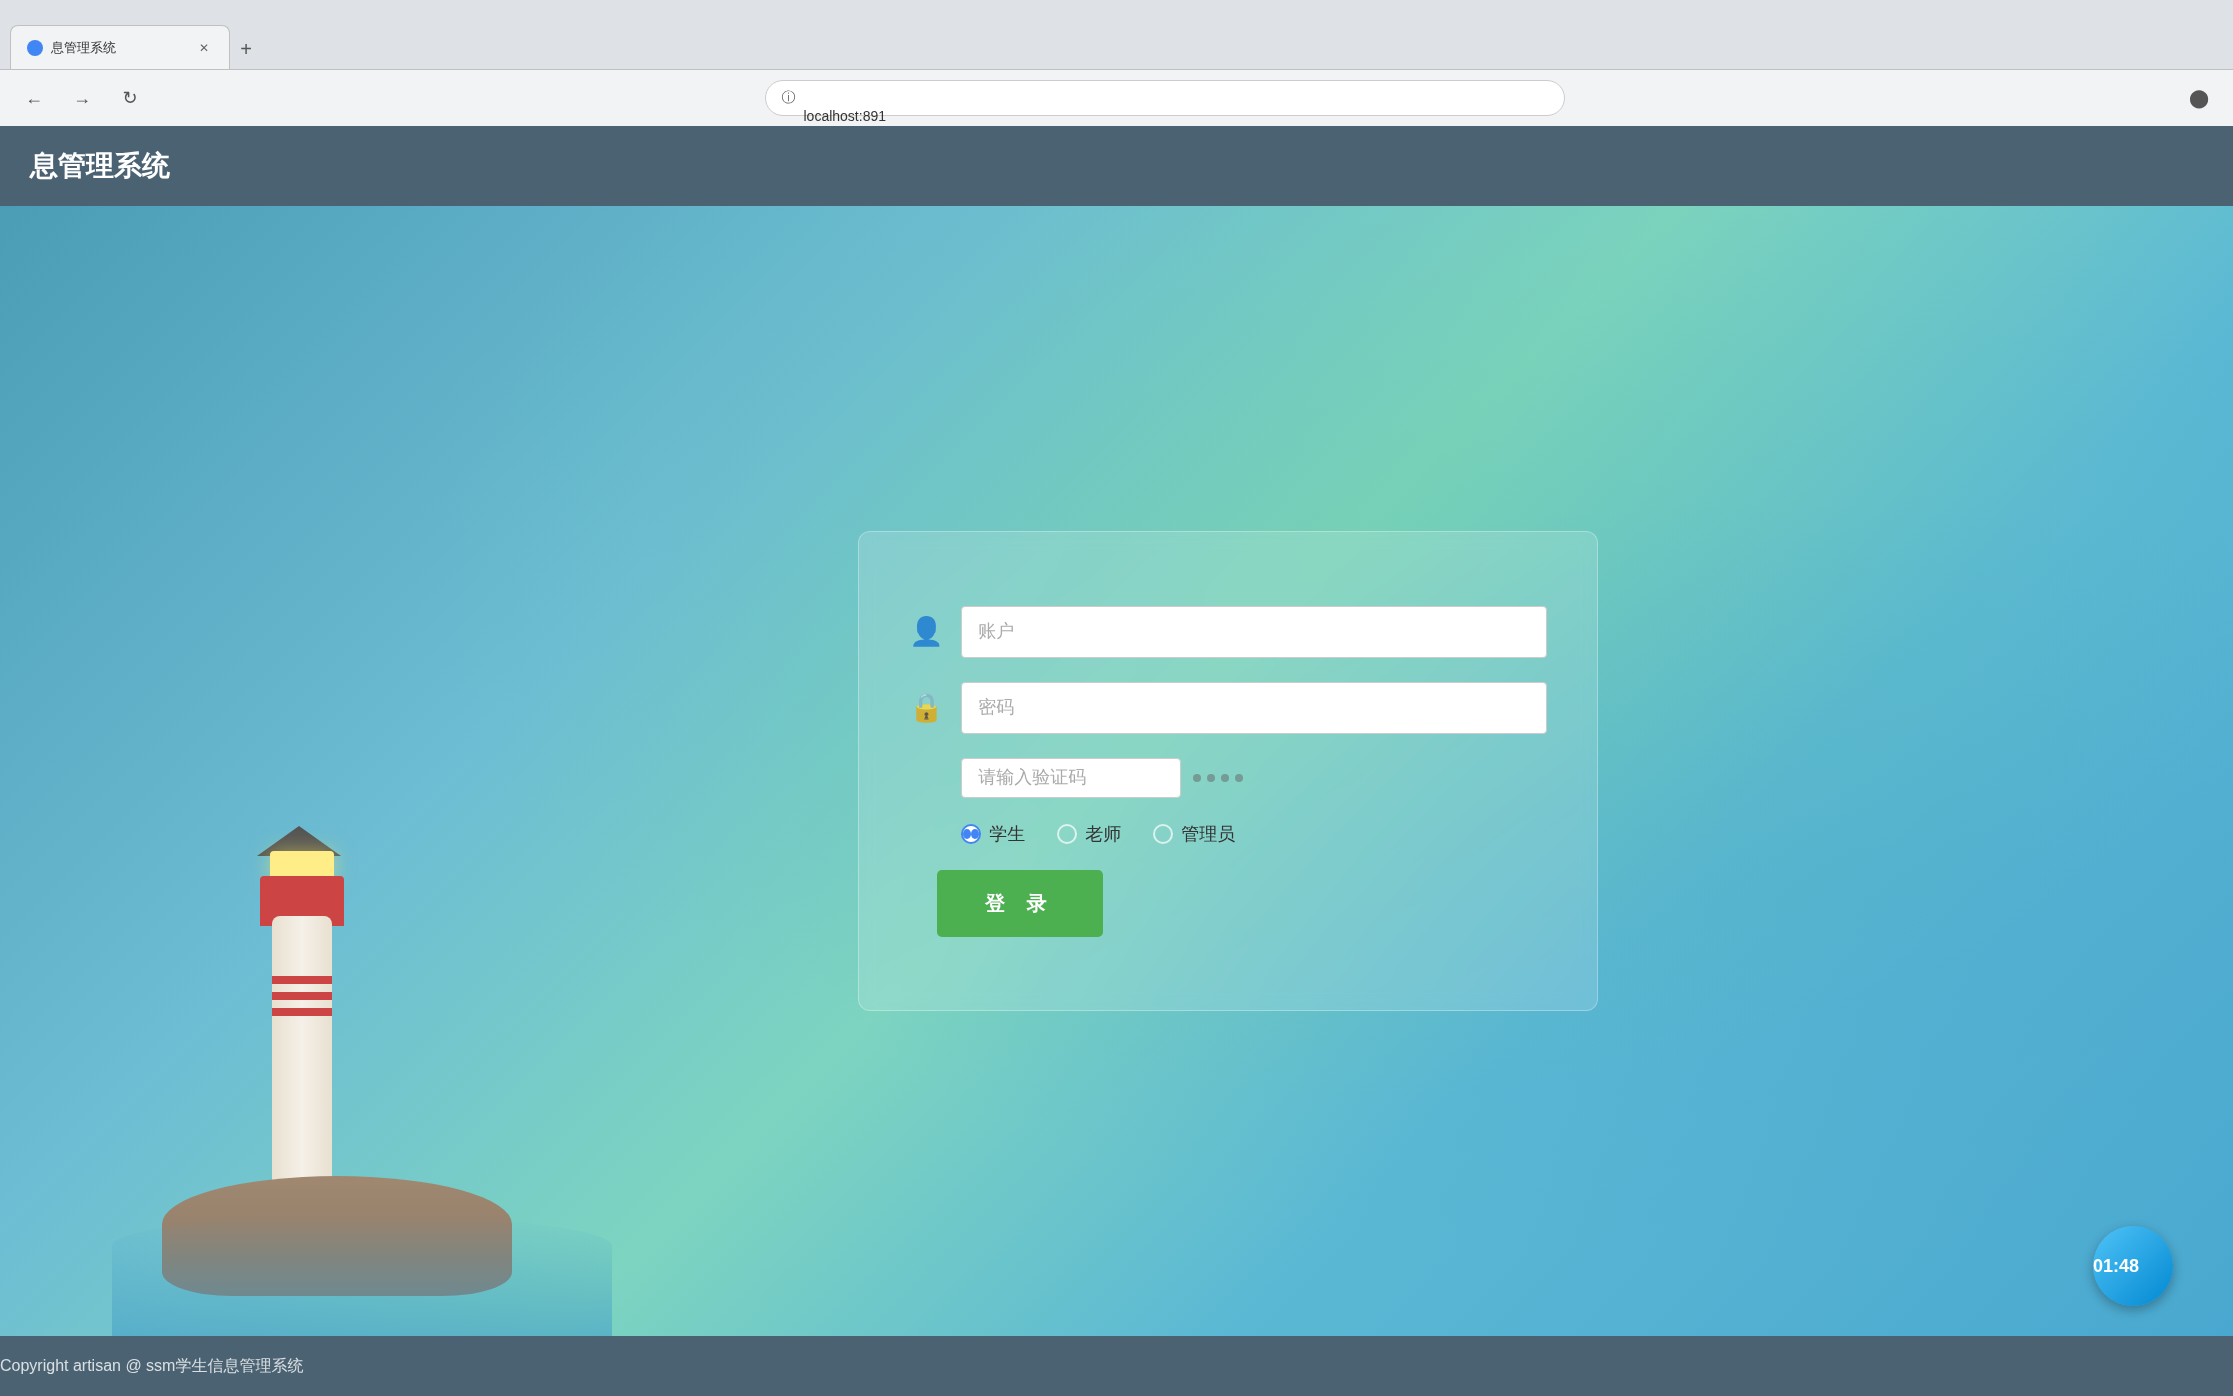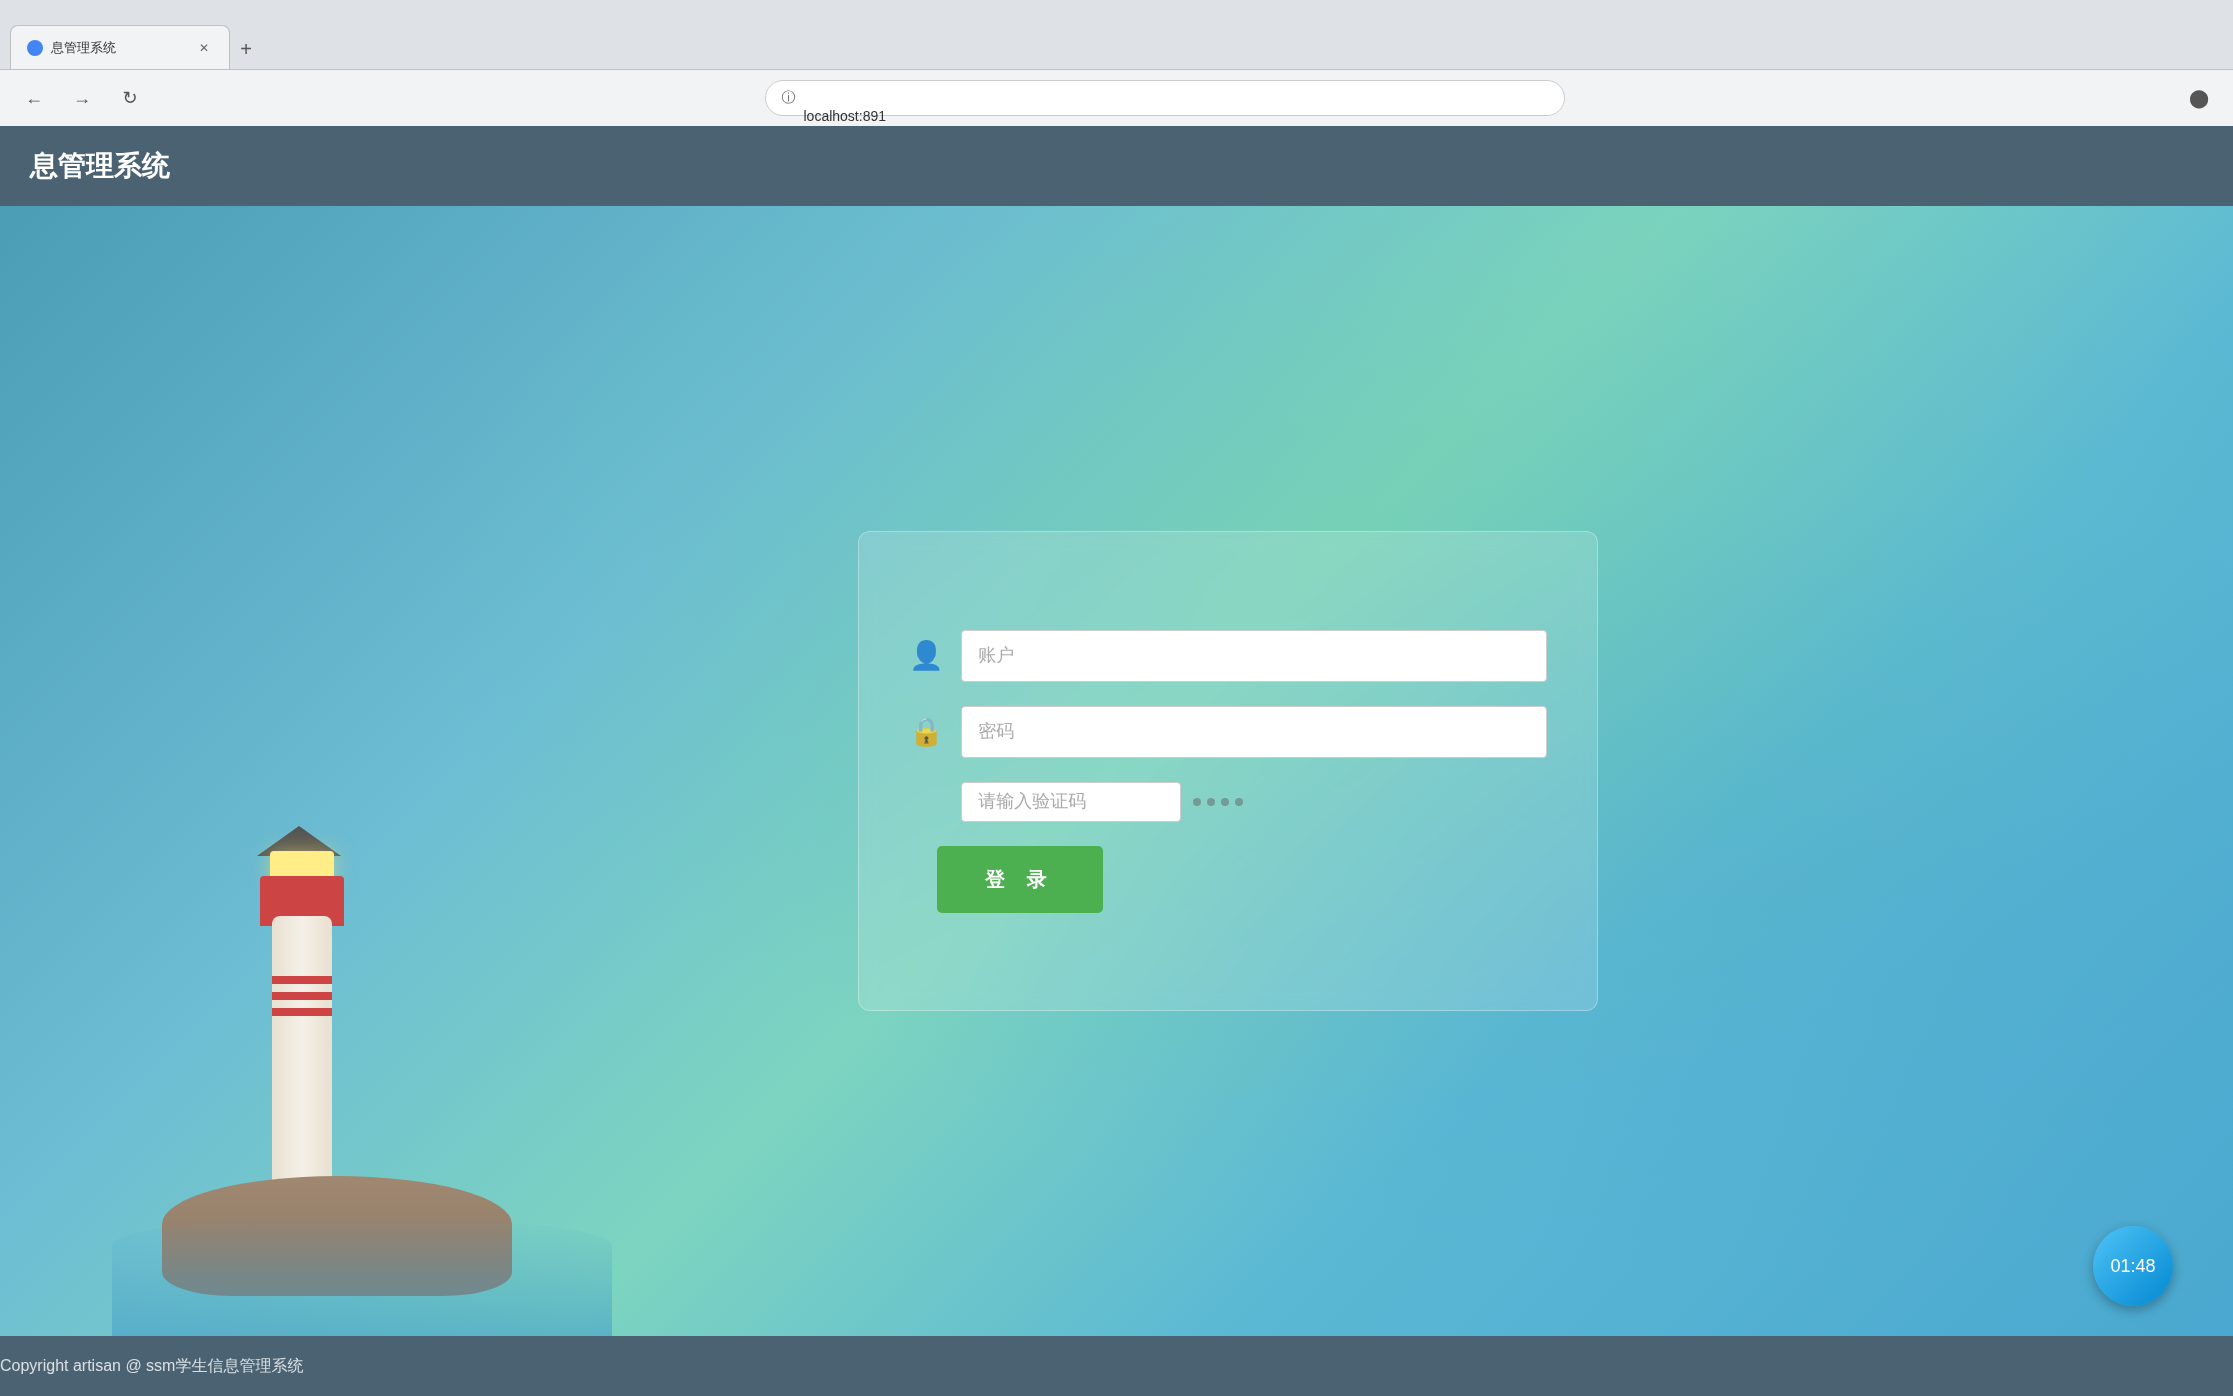--- a/index.html
+++ b/index.html
@@ -421,24 +421,23 @@
     .clock-widget {
       position: fixed;
       bottom: 90px;
       right: 60px;
       width: 80px;
       height: 80px;
       background: linear-gradient(135deg, #4fc3f7, #0288d1);
       border-radius: 50%;
       display: flex;
       align-items: center;
-      justify-content: center;
       color: white;
       font-size: 18px;
-      font-weight: normal;
+      font-weight: bold;
       box-shadow: 0 4px 12px rgba(0,0,0,0.3);
     }
 
     @keyframes blink {
       0%, 100% { opacity: 1; }
       50% { opacity: 0; }
     }
   </style>
 </head>
 <body>
@@ -498,20 +497,36 @@
     <div class="captcha-row">
       <input class="captcha-input" type="text" placeholder="请输入验证码" style="">
       <div class="captcha-dots">
         <div class="captcha-dot"></div>
         <div class="captcha-dot"></div>
         <div class="captcha-dot"></div>
         <div class="captcha-dot"></div>
       </div>
     </div>
 
+    <div class="radio-row">
+      <div class="radio-item">
+        <div class="radio-btn checked">
+            <div style="width:10px;height:10px;border-radius:50%;background:#4285f4;"></div>
+          </div>
+        <span class="radio-label">学生</span>
+      </div>
+      <div class="radio-item">
+        <div class="radio-btn"></div>
+        <span class="radio-label">老师</span>
+      </div>
+      <div class="radio-item">
+        <div class="radio-btn"></div>
+        <span class="radio-label">管理员</span>
+      </div>
+    </div>
 
     <button class="login-btn">登  录</button>
   </div>
 </div>
 
 <div class="footer">
   <span class="footer-text">Copyright   artisan @ ssm学生信息管理系统</span>
 </div>
 
 <div class="clock-widget">

